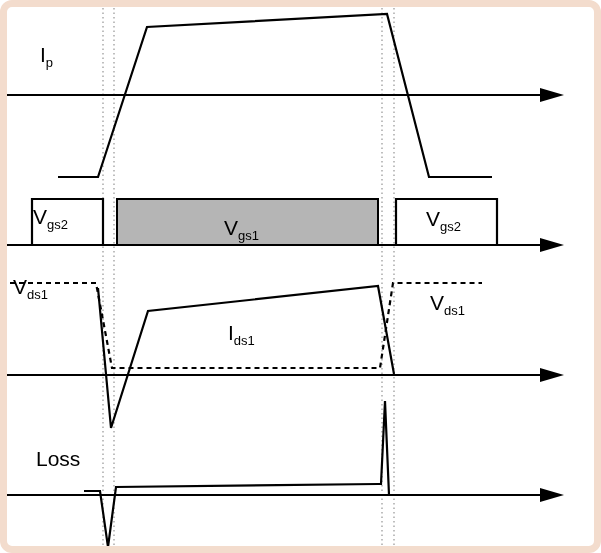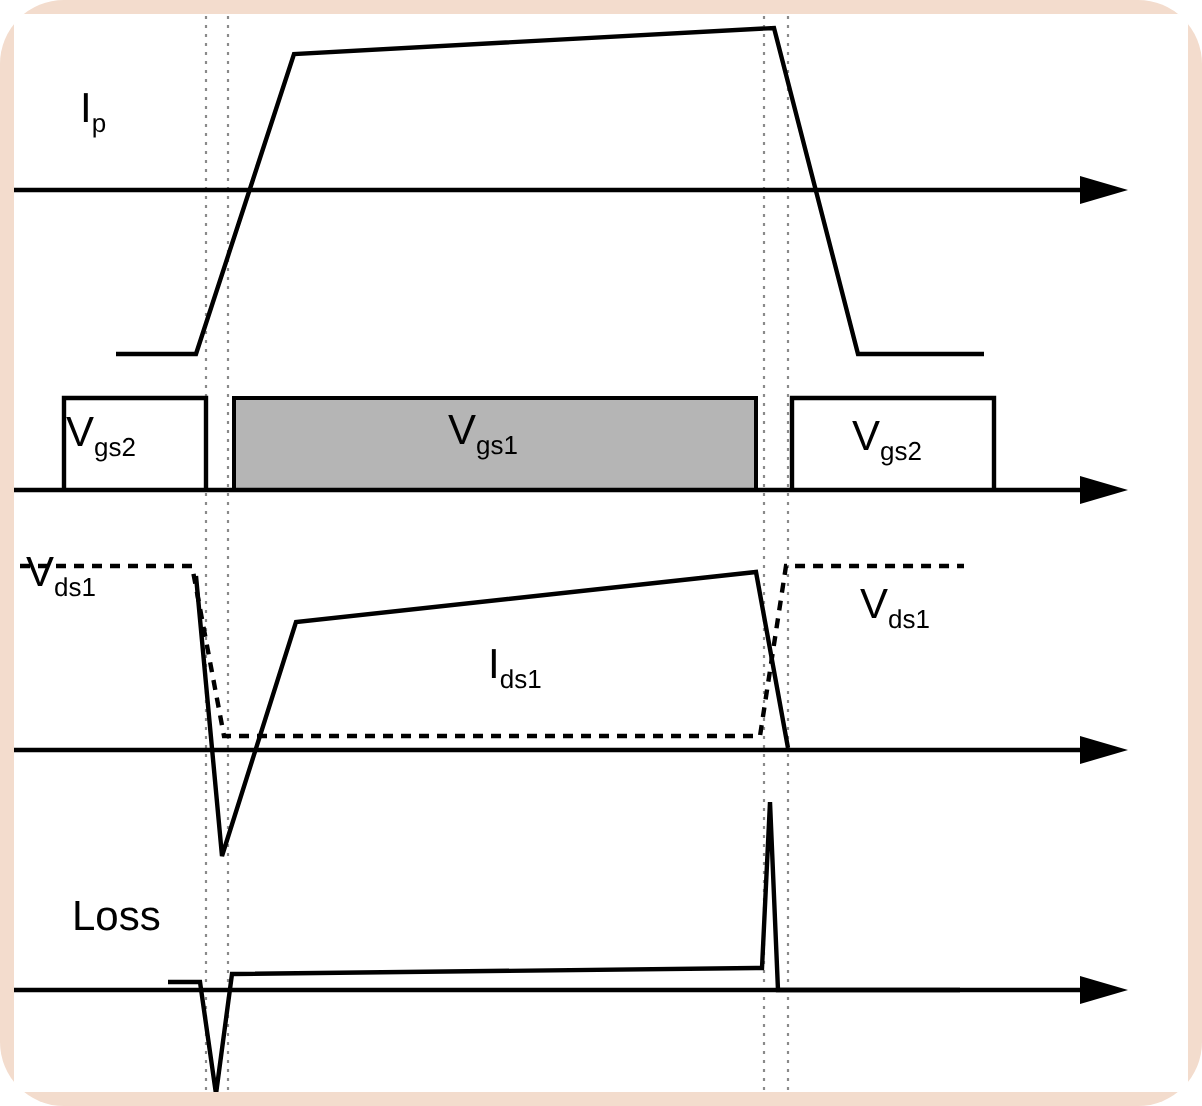--- a/index.html
+++ b/index.html
@@ -3,21 +3,20 @@
 <meta charset="utf-8">
 <style>
   html, body { margin: 0; padding: 0; background: #ffffff; }
   .frame {
     position: relative;
     width: 601px;
     height: 553px;
     background: #ffffff;
     overflow: hidden;
     font-family: "Liberation Sans", sans-serif;
-    border-radius: 32px;
   }
   
   .frame::after {
     content: "";
     position: absolute;
     inset: 0;
     border: 7px solid #f3dccd;
     border-radius: 12px;
     pointer-events: none;
   }
@@ -60,33 +59,33 @@
     </svg>
 
   <div class="lbl" style="left:40px; top:44px">
     <span>I</span><sub>p</sub>
   </div>
 
   <div class="lbl" style="left:33px; top:206px">
     <span>V</span><sub>gs2</sub>
   </div>
 
-  <div class="lbl" style="left:224px; top:205px">
+  <div class="lbl" style="left:224px; top:217px">
     <span>V</span><sub>gs1</sub>
   </div>
 
   <div class="lbl" style="left:426px; top:208px">
     <span>V</span><sub>gs2</sub>
   </div>
 
   <div class="lbl" style="left:13px; top:276px">
     <span>V</span><sub>ds1</sub>
   </div>
 
-  <div class="lbl" style="left:244px; top:322px">
+  <div class="lbl" style="left:228px; top:322px">
     <span>I</span><sub>ds1</sub>
   </div>
 
   <div class="lbl" style="left:430px; top:292px">
     <span>V</span><sub>ds1</sub>
   </div>
 
   <div class="lbl" style="left:36px; top:448px">Loss</div>
 
 

